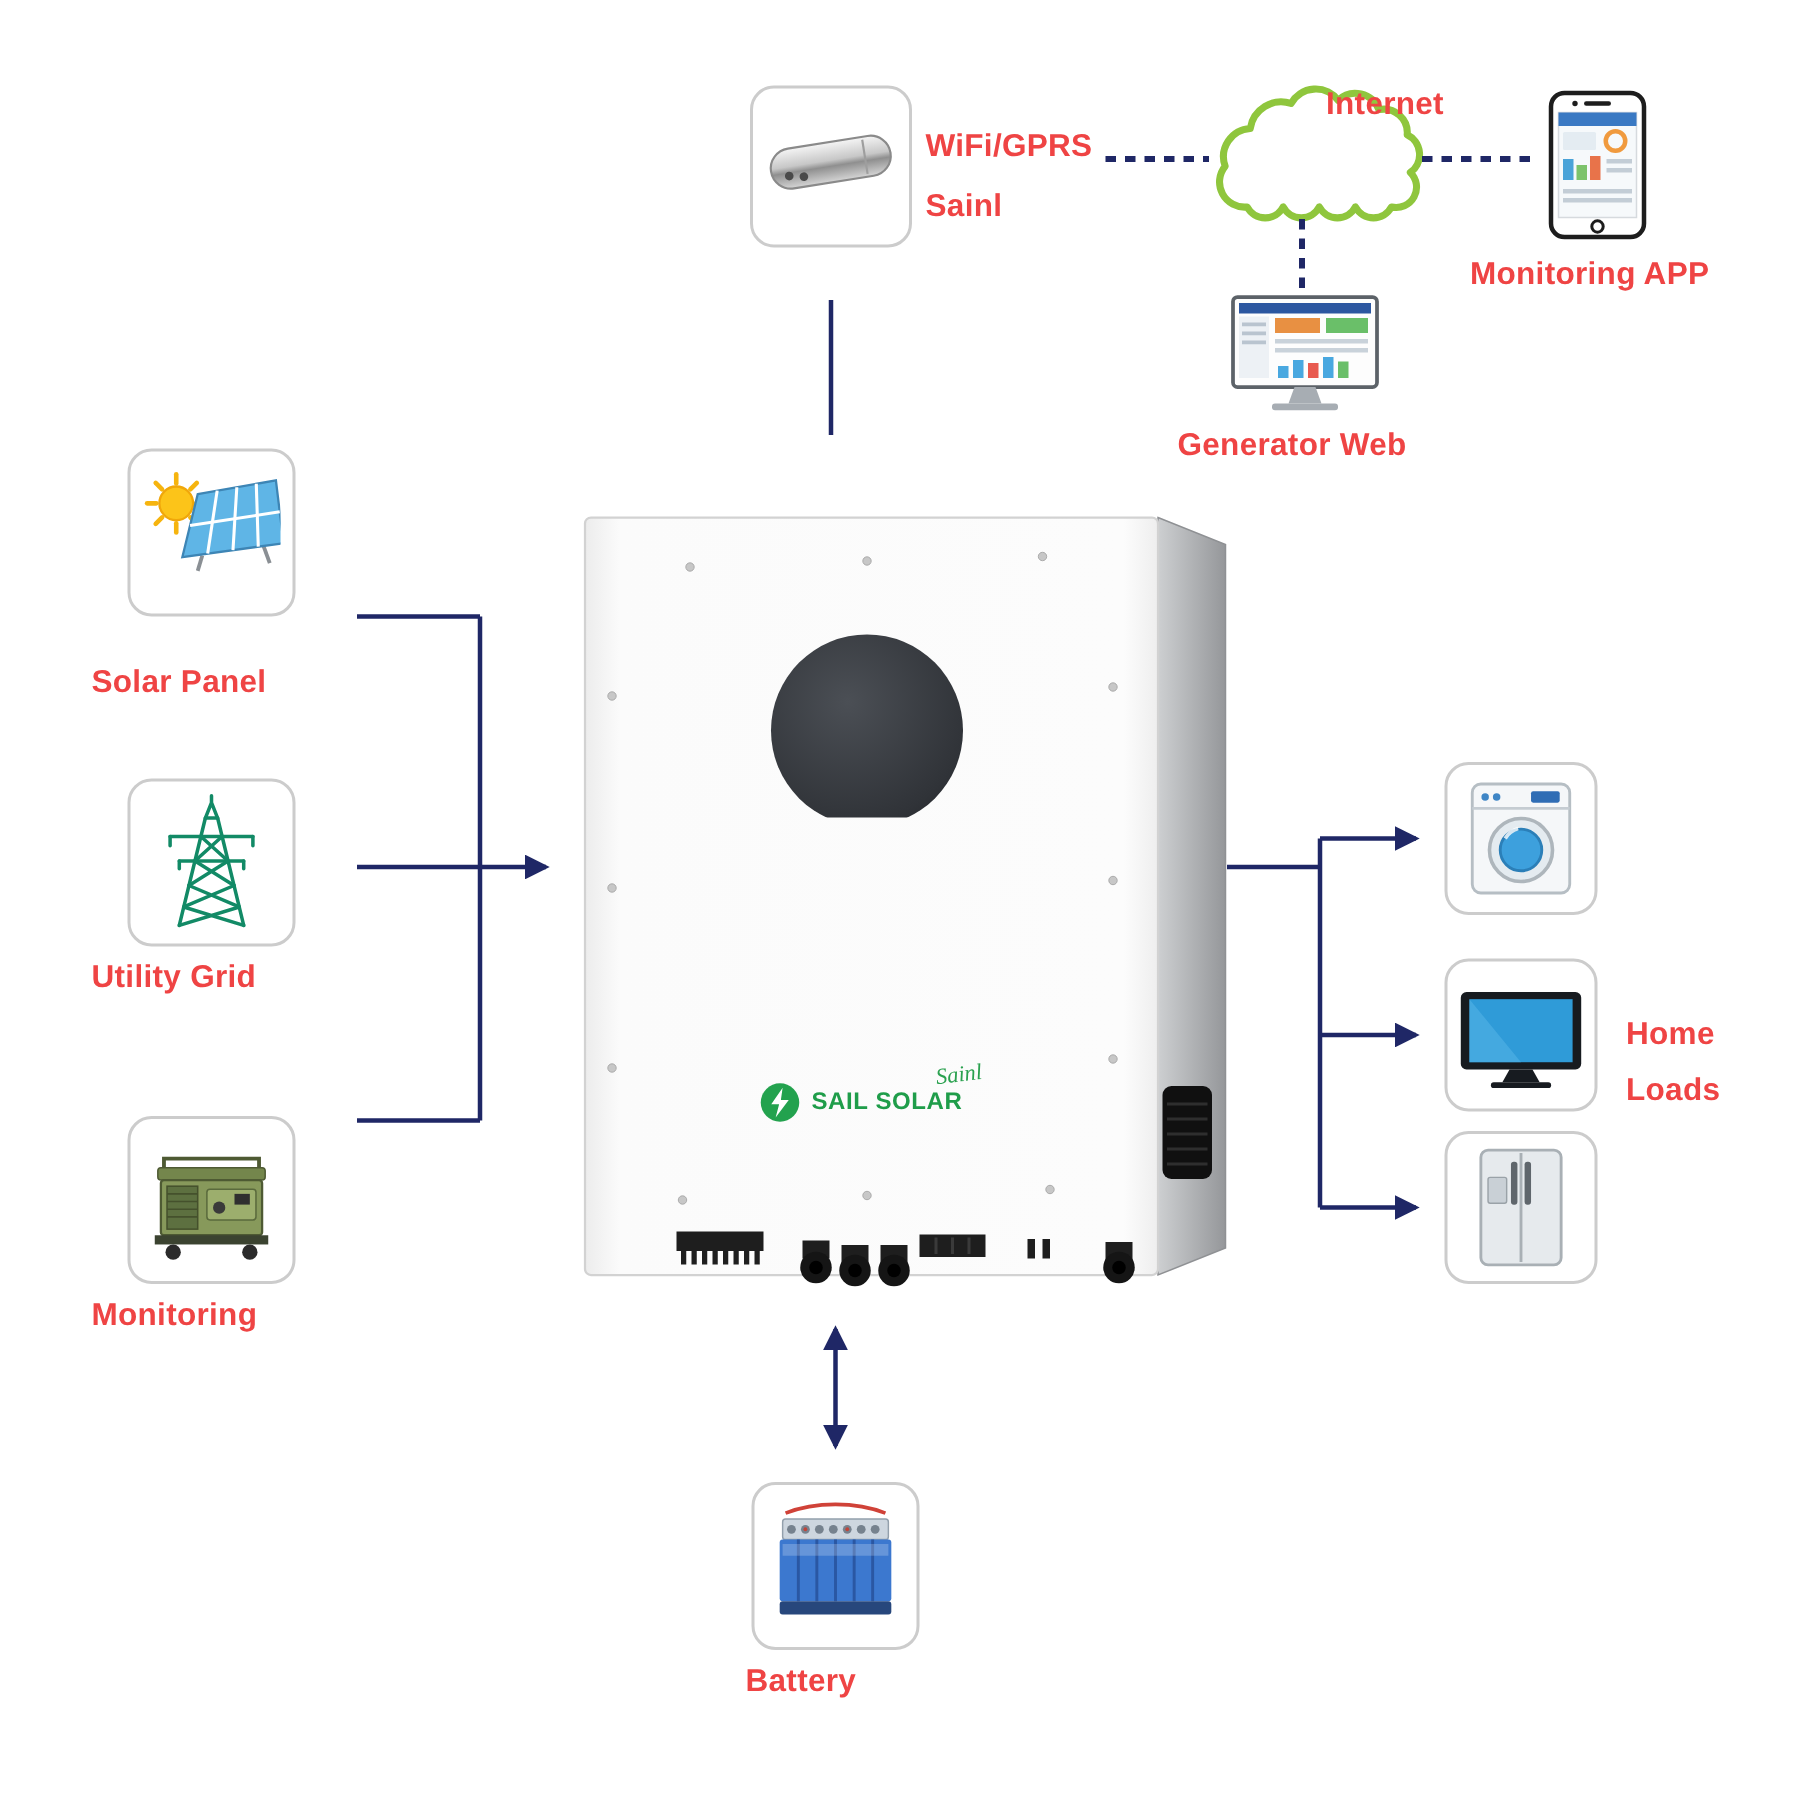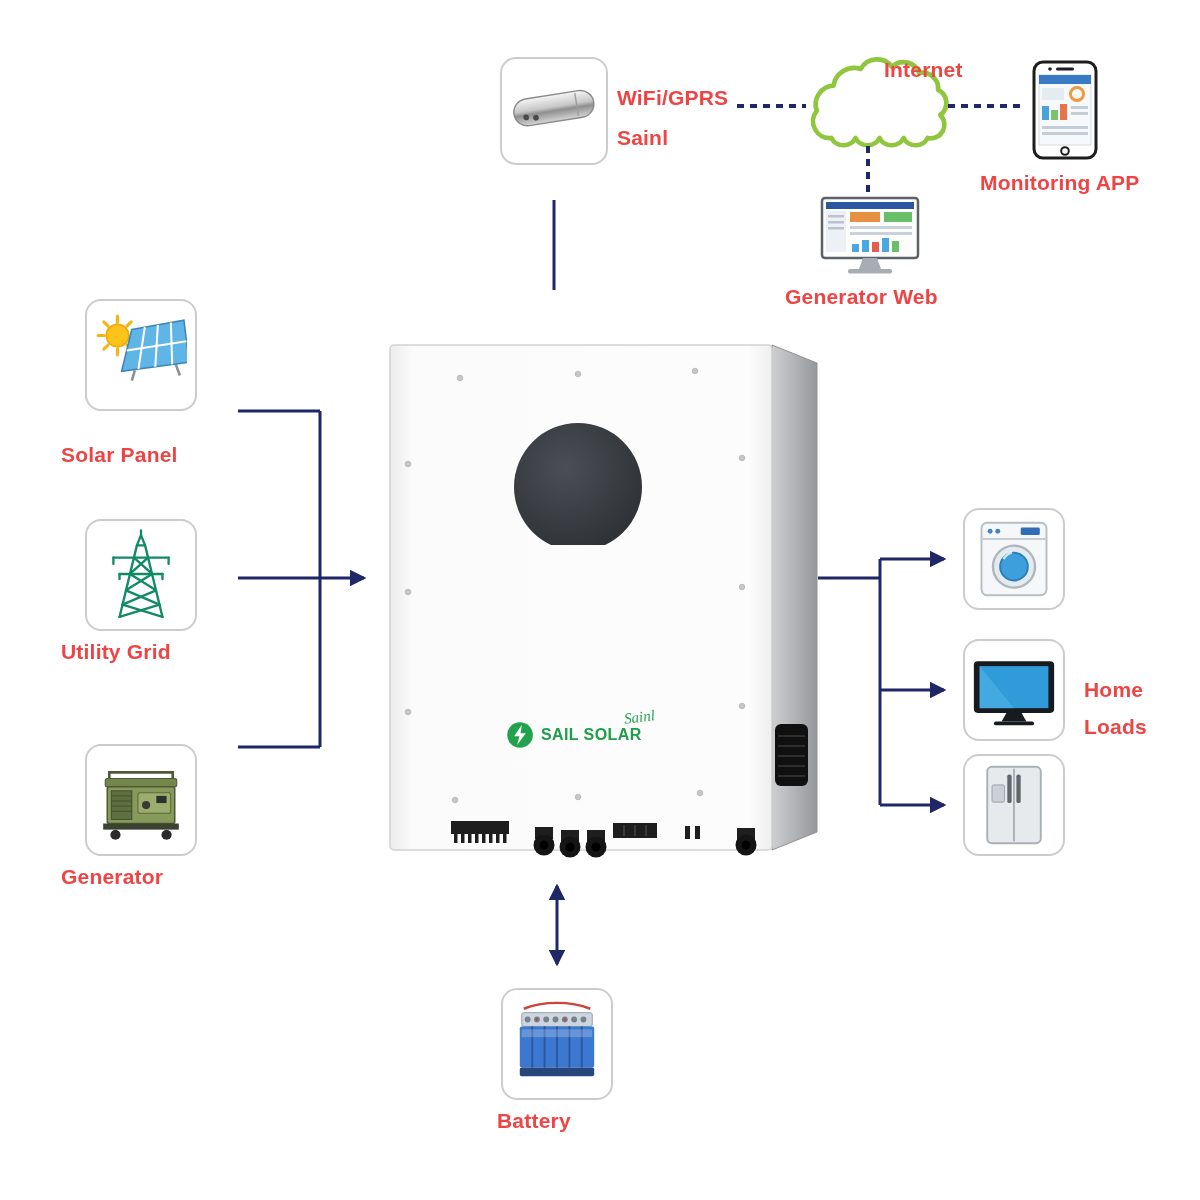--- a/index.html
+++ b/index.html
@@ -234,21 +234,21 @@
     <line x1="16" y1="51" x2="36" y2="51" stroke="#45512c"></line>
     <line x1="16" y1="56" x2="36" y2="56" stroke="#45512c"></line>
     <rect x="42" y="38" width="32" height="20" rx="2" fill="#9cae6d" stroke="#5a6a3c"></rect>
     <rect x="60" y="41" width="10" height="7" fill="#2f2f2f"></rect>
     <circle cx="50" cy="50" r="4" fill="#3a3a3a"></circle>
     <rect x="8" y="68" width="74" height="6" fill="#3b4330"></rect>
     <circle cx="20" cy="79" r="5" fill="#2b2b2b"></circle>
     <circle cx="70" cy="79" r="5" fill="#2b2b2b"></circle>
   </svg>
 </div>
-<div class="lbl center" style="left:61px; top:864px; width:160px;">Generator</div>
+<div class="lbl center" style="left:61px; top:864px; width:160px;">Monitoring</div>
 
 <div class="node-box" style="left:963px; top:508px; width:102px; height:102px;">
   <svg width="86" height="86" viewBox="0 0 90 90">
     <rect x="11" y="7" width="68" height="76" rx="6" fill="#f5f7f9" stroke="#b6bec4" stroke-width="2"></rect>
     <line x1="11" y1="24" x2="79" y2="24" stroke="#c5ccd2" stroke-width="2"></line>
     <circle cx="20" cy="16" r="2.6" fill="#3f86c6"></circle>
     <circle cx="28" cy="16" r="2.6" fill="#3f86c6"></circle>
     <rect x="52" y="12" width="20" height="8" rx="1.5" fill="#2f6db5"></rect>
     <circle cx="45" cy="53" r="22" fill="#e4ebf0" stroke="#aeb6bc" stroke-width="2.5"></circle>
     <circle cx="45" cy="53" r="14.5" fill="#3da0dd" stroke="#2b7fb8" stroke-width="2"></circle>

